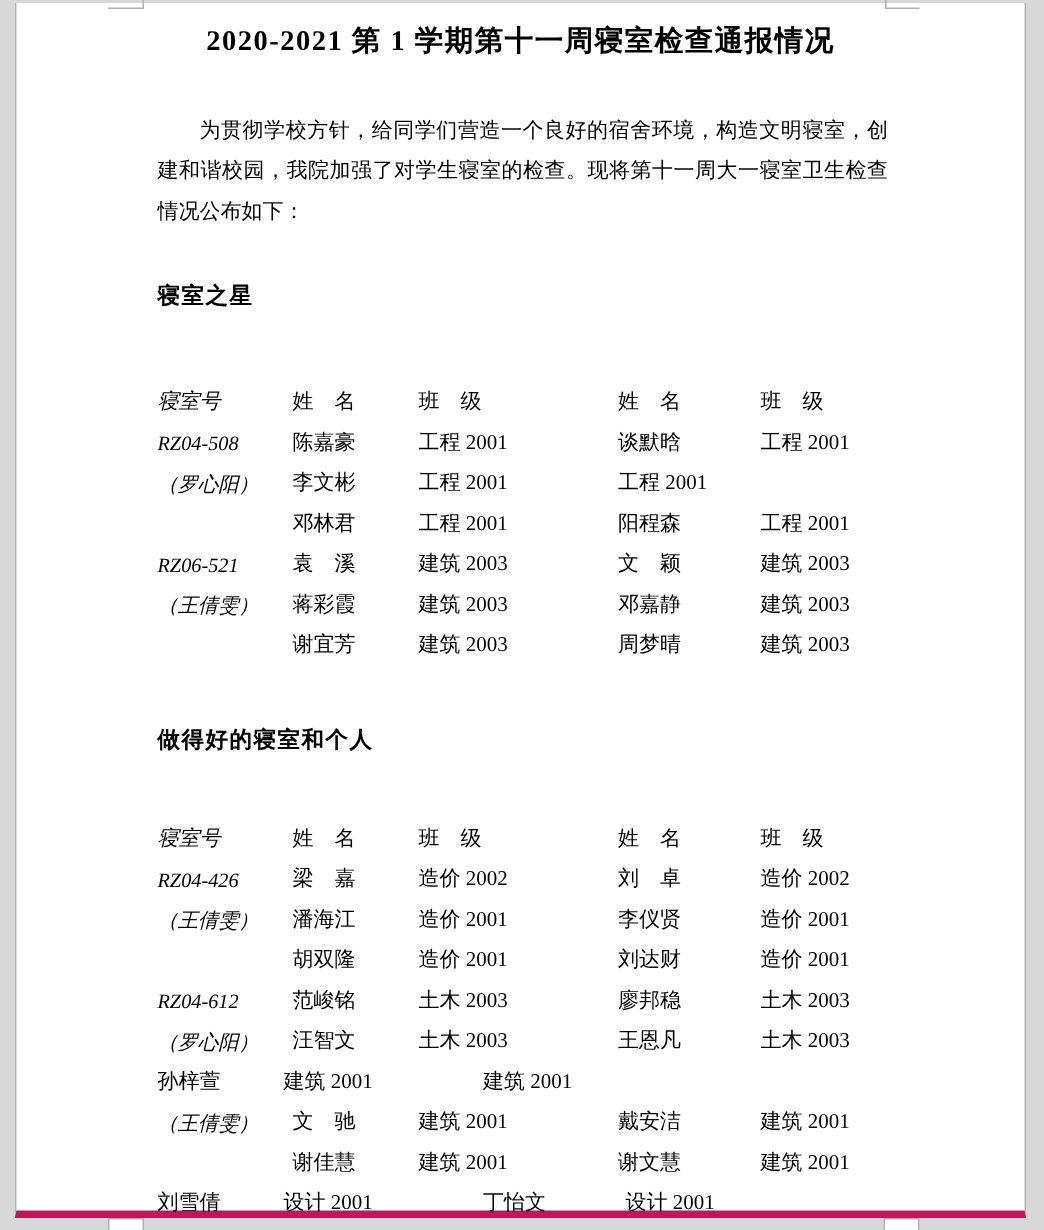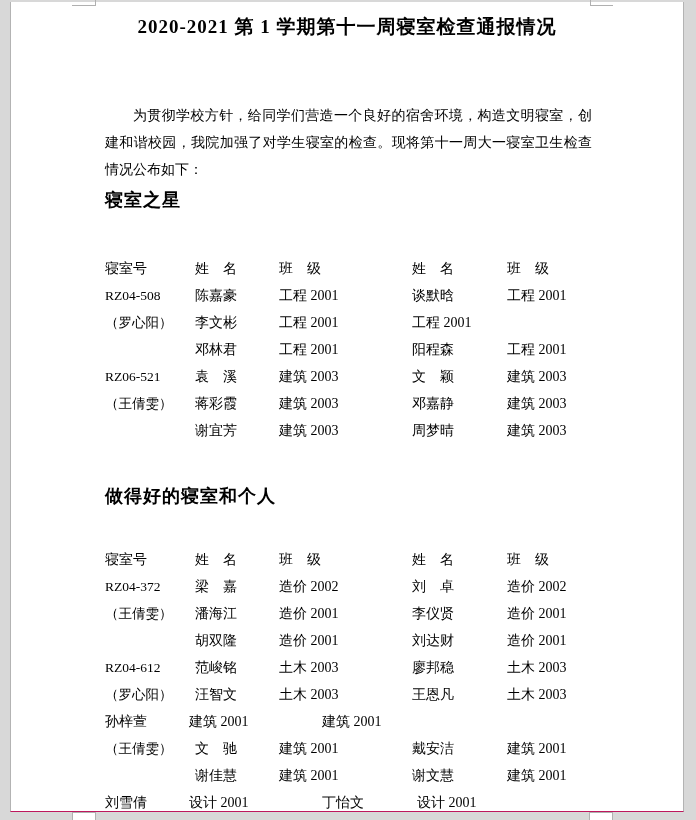--- a/index.html
+++ b/index.html
@@ -18,47 +18,47 @@
   .page {
     position: absolute;
     left: 10px;
     top: 2px;
     width: 674px;
     height: 810px;
     box-sizing: border-box;
     background: #ffffff;
     border-left: 1px solid #b3b3b3;
     border-right: 1px solid #b3b3b3;
-    border-bottom: 1px solid #be185d;
+    border-bottom: 5px solid #be185d;
   }
   .doc-title {
     position: absolute;
     left: 0; right: 0;
     top: 12px;
     text-align: center;
     font-size: 19px;
     font-weight: bold;
     letter-spacing: 1px;
     white-space: nowrap;
   }
   .intro {
     position: absolute;
     left: 94px;
-    top: 100px;
+    top: 72px;
     width: 487px;
     font-size: 14px;
     line-height: 27px;
     text-align: justify;
     text-indent: 2em;
   }
   .section-heading {
     position: absolute;
     left: 94px;
     margin: 0;
-    font-size: 18px;
+    font-size: 15px;
     font-weight: bold;
     letter-spacing: 1px;
     white-space: nowrap;
   }
   .heading-1 { top: 186px; }
   .heading-2 { top: 482px; }
   .rtable {
     position: absolute;
     left: 94px;
     width: 487px;
@@ -66,21 +66,21 @@
   }
   .table-1 { top: 253px; }
   .table-2 { top: 544px; }
   .trow {
     display: flex;
     height: 27px;
     line-height: 27px;
     white-space: nowrap;
   }
   .tcell { flex: 0 0 auto; overflow: visible; }
-  .c0 { width: 90px; font-size: 13.5px; }
+  .c0 { width: 90px; font-size: 13.5px; font-style: italic; }
   .c1 { width: 84px; }
   .c2 { width: 133px; }
   .c3 { width: 95px; }
   .c4 { width: 85px; }
   .thead .tcell { font-size: 14px; }
   
   .mark { position: absolute; background: #b0b0b0; }
   .mark-tl-h { left: 72px;  top: 5px; width: 24px; height: 1px; }
   .mark-tl-v { left: 95px;  top: 0;   width: 1px;  height: 6px; }
   .mark-tr-v { left: 590px; top: 0;   width: 1px;  height: 6px; }
@@ -166,21 +166,21 @@
 
     <div class="rtable table-2">
         <div class="trow thead">
           <div class="tcell c0">寝室号</div>
           <div class="tcell c1">姓　名</div>
           <div class="tcell c2">班　级</div>
           <div class="tcell c3">姓　名</div>
           <div class="tcell c4">班　级</div>
         </div>
         <div class="trow">
-          <div class="tcell c0">RZ04-372</div>
+          <div class="tcell c0">RZ04-426</div>
           <div class="tcell c1">梁　嘉</div>
           <div class="tcell c2">造价 2002</div>
           <div class="tcell c3">刘　卓</div>
           <div class="tcell c4">造价 2002</div>
         </div>
         <div class="trow">
           <div class="tcell c0">（王倩雯）</div>
           <div class="tcell c1">潘海江</div>
           <div class="tcell c2">造价 2001</div>
           <div class="tcell c3">李仪贤</div>

